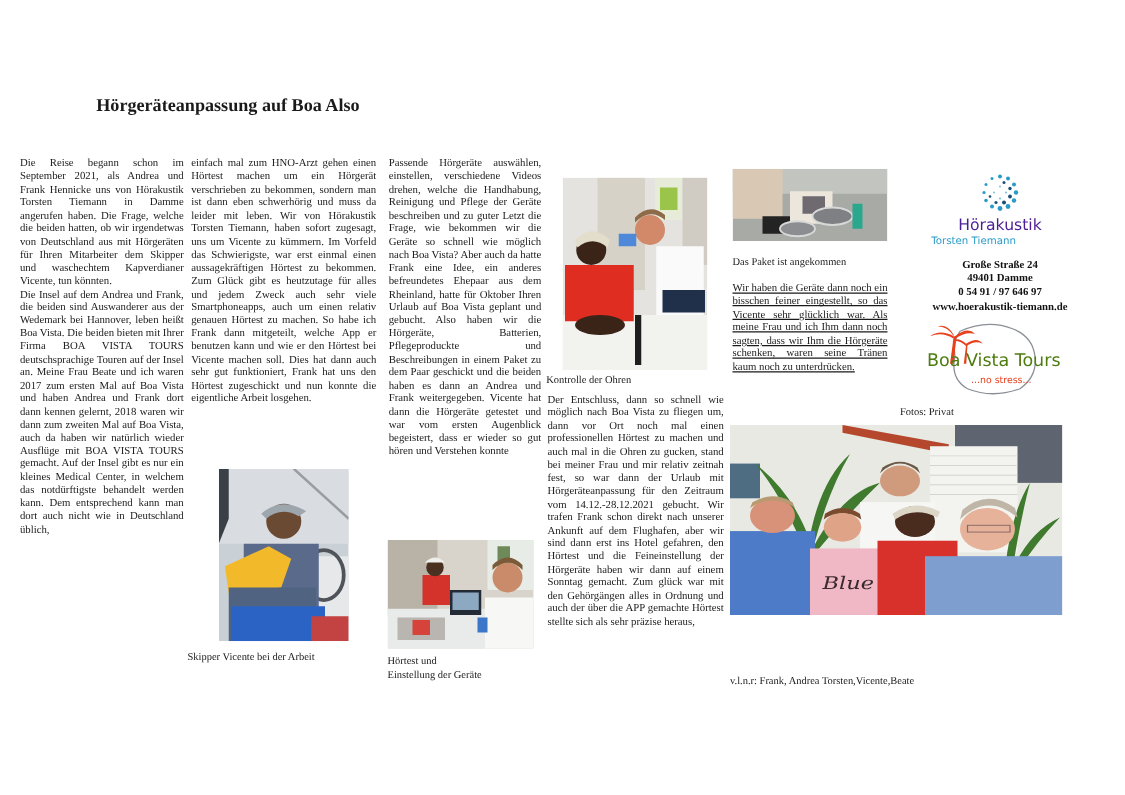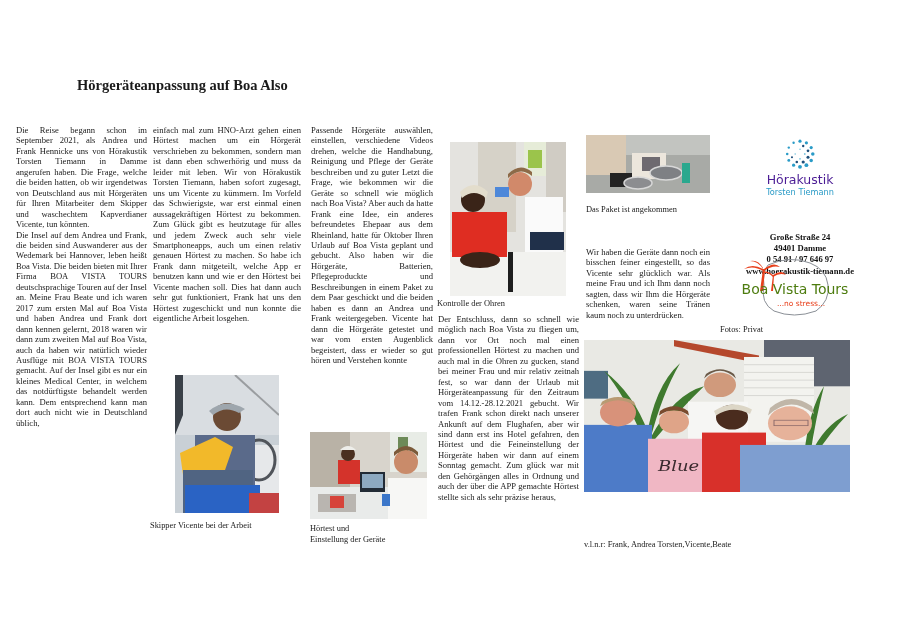--- a/index.html
+++ b/index.html
@@ -5,23 +5,23 @@
   * { margin:0; padding:0; box-sizing:border-box; }
   html, body { width:900px; height:636px; background:#ffffff; overflow:hidden; }
   body { position:relative; font-family:"Liberation Serif", "DejaVu Serif", serif; color:#1a1a1a; }
   .abs { position:absolute; }
   .title { left:77px; top:77px; font-size:14.5px; font-weight:bold; white-space:nowrap; }
   .col { font-size:8.6px; line-height:10.45px; text-align:justify; }
   .col p { margin:0; }
   .cap { font-size:8.4px; font-weight:normal; line-height:11px; }
   .photo { overflow:hidden; }
   .photo svg { display:block; width:100%; height:100%; }
-  .addr { font-size:8.6px; font-weight:bold; text-align:center; line-height:11.2px; color:#111;margin-top:26px; }
+  .addr { font-size:8.6px; font-weight:bold; text-align:center; line-height:11.2px; color:#111; }
   .brand1 { font-family:"DejaVu Sans", sans-serif; font-size:12.5px; color:#4c1d95; text-align:center; font-weight:normal; }
-  .brand2 { font-family:"DejaVu Sans", sans-serif; font-size:8.2px; color:#2a9bc7; text-align:center; }
+  .brand2 { font-family:"DejaVu Sans", sans-serif; font-size:8.2px; color:#2a9bc7; }
   .fotos { font-size:8.4px; }
 </style>
 </head>
 <body>
 
 <div class="abs title">Hörgeräteanpassung auf Boa Also</div>
 
 <div class="abs col" style="left:16px; top:125px; width:131px;">
   <p>Die Reise begann schon im September 2021, als Andrea und Frank Hennicke uns von Hörakustik Torsten Tiemann in Damme angerufen haben. Die Frage, welche die beiden hatten, ob wir irgendetwas von Deutschland aus mit Hörgeräten für Ihren Mitarbeiter dem Skipper und waschechtem Kapverdianer Vicente, tun könnten.</p>
   <p>Die Insel auf dem Andrea und Frank, die beiden sind Auswanderer aus der Wedemark bei Hannover, leben heißt Boa Vista. Die beiden bieten mit Ihrer Firma BOA VISTA TOURS deutschsprachige Touren auf der Insel an. Meine Frau Beate und ich waren 2017 zum ersten Mal auf Boa Vista und haben Andrea und Frank dort dann kennen gelernt, 2018 waren wir dann zum zweiten Mal auf Boa Vista, auch da haben wir natürlich wieder Ausflüge mit BOA VISTA TOURS gemacht. Auf der Insel gibt es nur ein kleines Medical Center, in welchem das notdürftigste behandelt werden kann. Dem entsprechend kann man dort auch nicht wie in Deutschland üblich,</p>
@@ -113,21 +113,21 @@
     <rect x="24" y="38" width="22" height="14" fill="#232323"></rect>
     <rect x="46" y="18" width="34" height="26" fill="#ece6dc"></rect>
     <rect x="56" y="22" width="18" height="14" fill="#6e6a70"></rect>
     <ellipse cx="52" cy="48" rx="14" ry="6" fill="#8c8d90" stroke="#d8d8d8" stroke-width="1.5"></ellipse>
     <ellipse cx="80" cy="38" rx="16" ry="7" fill="#7e8084" stroke="#d8d8d8" stroke-width="1.5"></ellipse>
     <rect x="96" y="28" width="8" height="20" fill="#2aa88e"></rect>
   </svg>
 </div>
 <div class="abs cap" style="left:586px; top:204px; width:124px;">Das Paket ist angekommen</div>
 
-<div class="abs col" style="left:586px; top:247px; width:124px;">
+<div class="abs col" style="left:586px; top:225px; width:124px;text-decoration:underline;">
   <p>Wir haben die Geräte dann noch ein bisschen feiner eingestellt, so das Vicente sehr glücklich war. Als meine Frau und ich Ihm dann noch sagten, dass wir Ihm die Hörgeräte schenken, waren seine Tränen kaum noch zu unterdrücken.</p>
 </div>
 
 <div class="abs" style="left:745px; top:138px; width:110px;">
   <svg viewBox="0 0 40 40" style="display:block; margin:0 auto; width:32px; height:32px;">
     <g fill="#2a9bc7">
       <circle cx="20" cy="4" r="2"></circle>
         <circle cx="28" cy="6" r="2"></circle>
         <circle cx="34" cy="12" r="2"></circle>
       <circle cx="36" cy="20" r="2.2"></circle>

